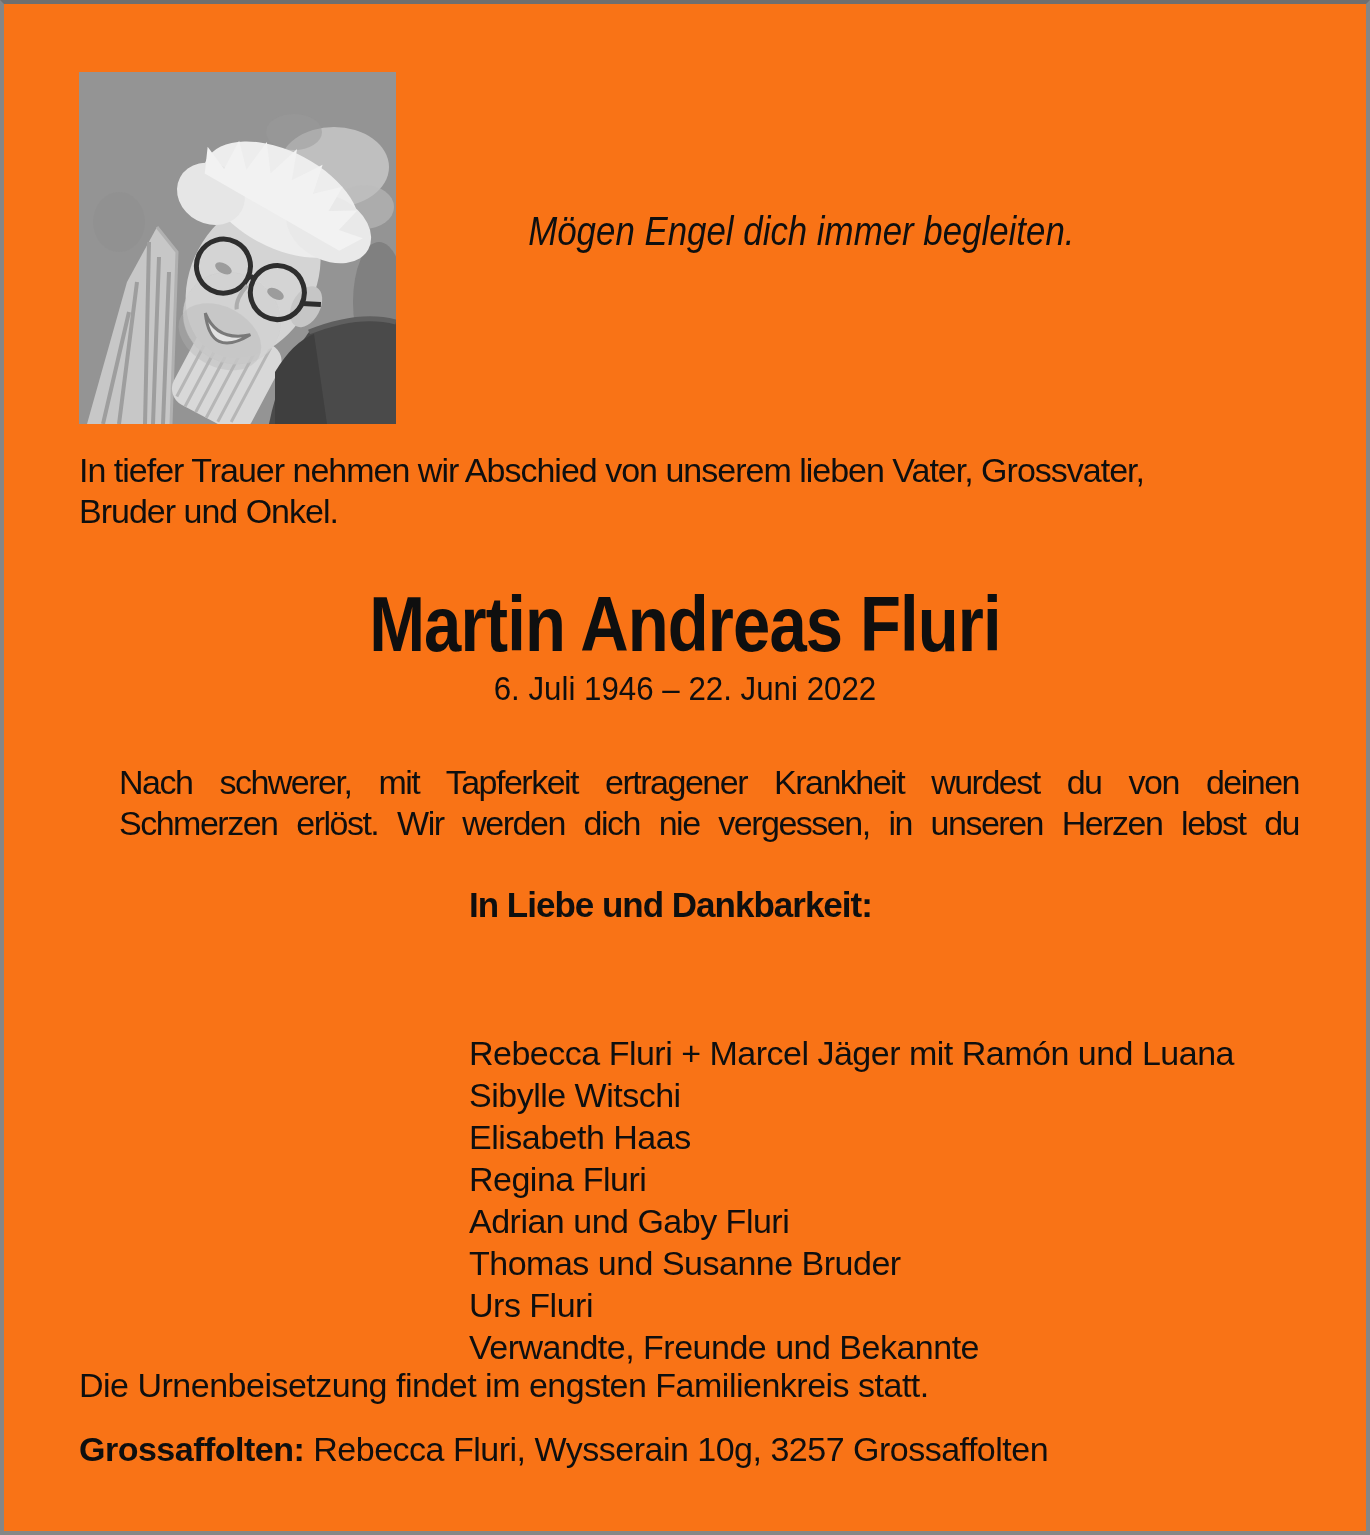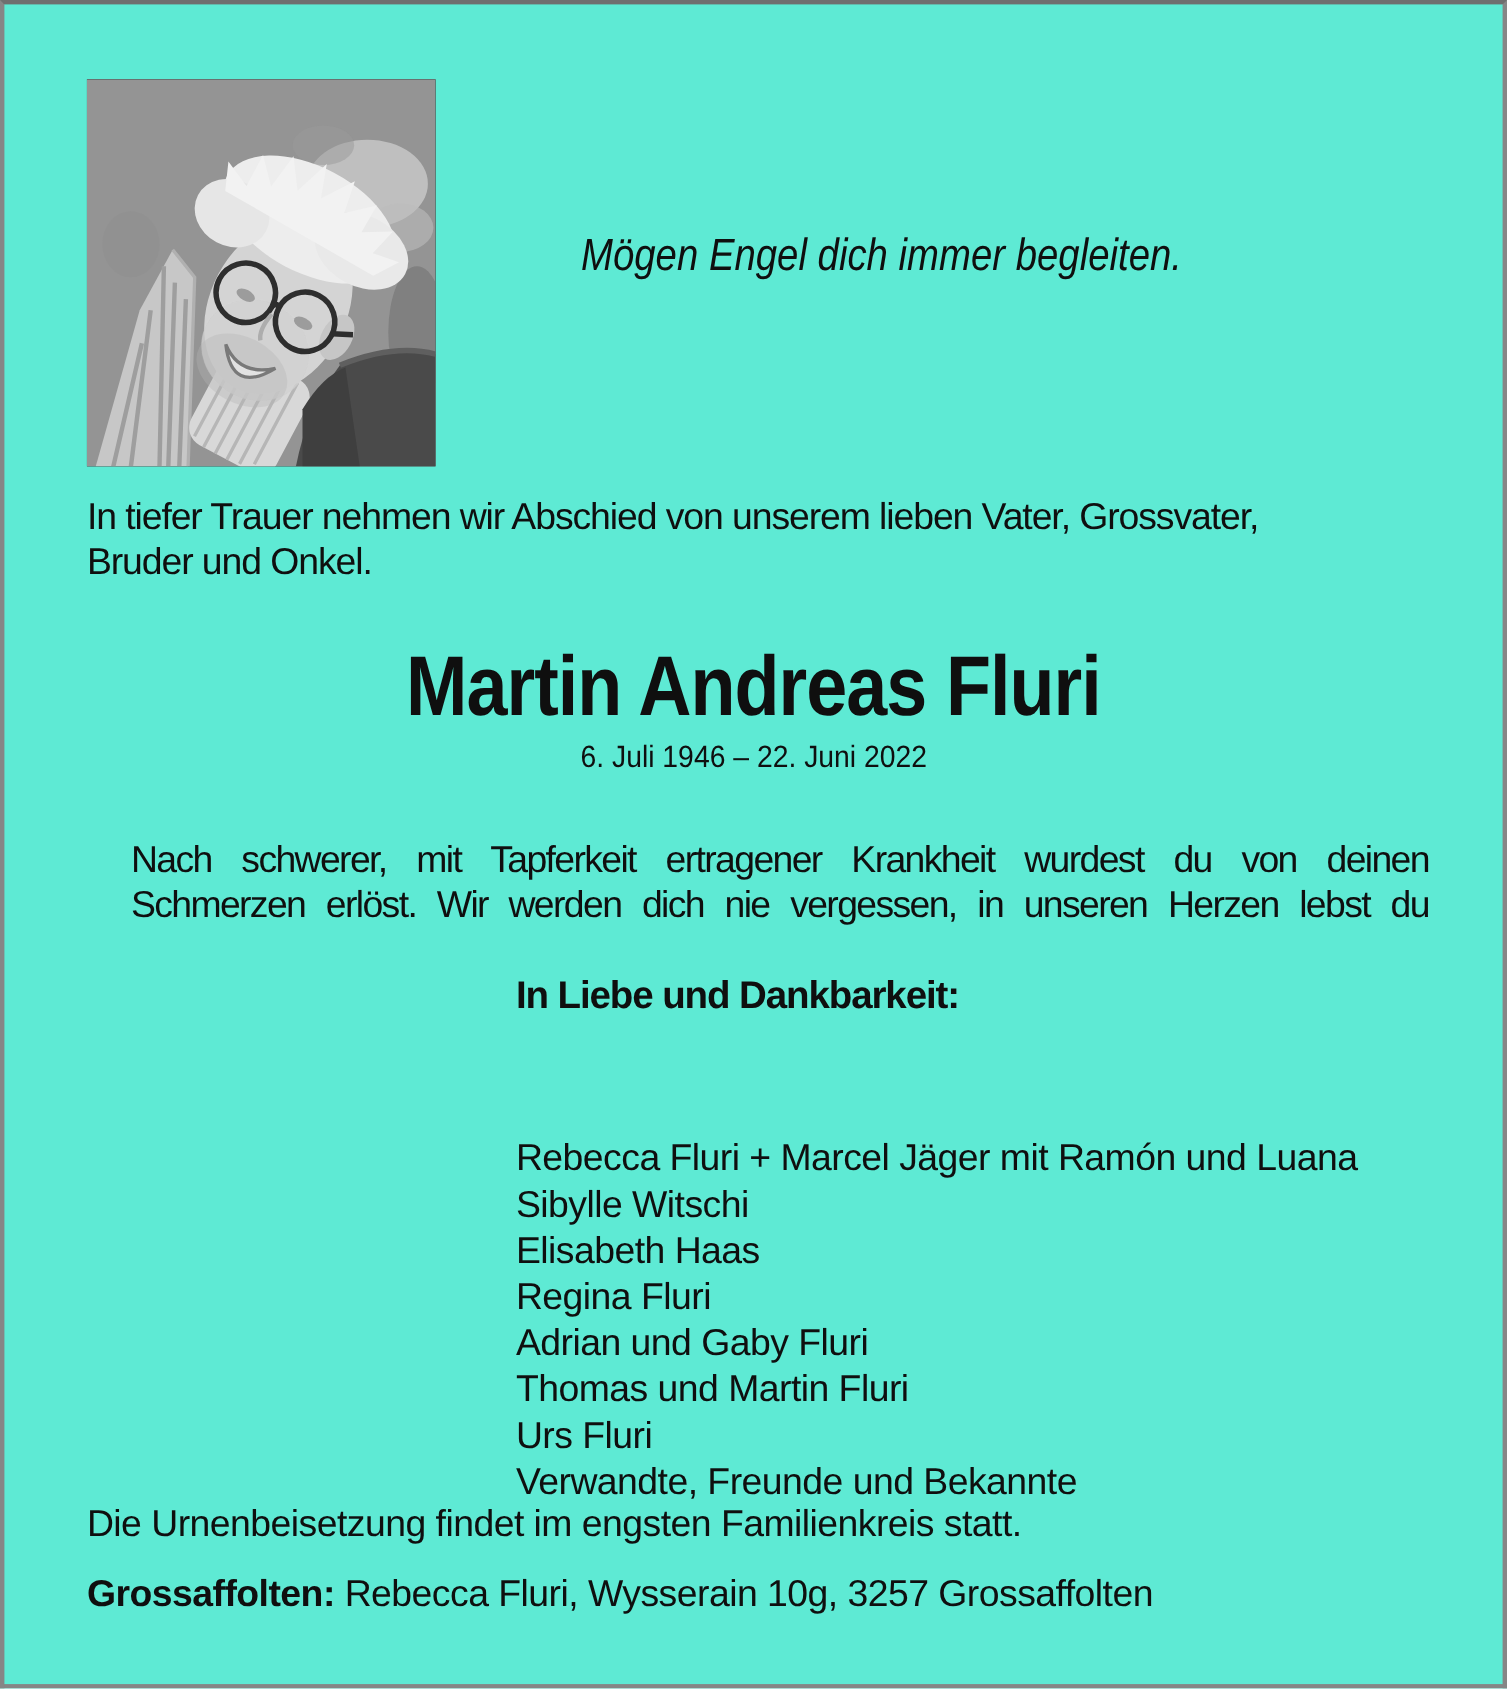--- a/index.html
+++ b/index.html
@@ -5,21 +5,21 @@
   html, body {
     margin: 0;
     padding: 0;
     background: #ffffff;
   }
   .sheet {
     position: relative;
     width: 1370px;
     height: 1535px;
     box-sizing: border-box;
-    background: #5eead4;
+    background: #f97316;
     border: 4px solid #868686;
     border-top-color: #6f6f6f;
     overflow: hidden;
     font-family: "Liberation Sans", "DejaVu Sans", sans-serif;
     color: #0f0f0f;
   }
   .photo {
     position: absolute;
     left: 75px;
     top: 68px;
@@ -73,21 +73,21 @@
     transform: scaleX(0.87);
     letter-spacing: -1px;
   }
 
   .dates-line {
     position: absolute;
     left: 0;
     top: 663px;
     width: 100%;
     text-align: center;
-    font-size: 28px;
+    font-size: 34px;
     line-height: 42px;
     white-space: nowrap;
   }
   .dates-line .squeeze {
     display: inline-block;
     transform: scaleX(0.92);
   }
 
   .eulogy {
     position: absolute;
@@ -251,21 +251,21 @@
   </div>
 
   <div class="thanks-heading">In Liebe und Dankbarkeit:</div>
 
   <div class="mourners">
     <div class="line">Rebecca Fluri + Marcel Jäger mit Ramón und Luana</div>
     <div class="line">Sibylle Witschi</div>
     <div class="line">Elisabeth Haas</div>
     <div class="line">Regina Fluri</div>
     <div class="line">Adrian und Gaby Fluri</div>
-    <div class="line">Thomas und Martin Fluri</div>
+    <div class="line">Thomas und Susanne Bruder</div>
     <div class="line">Urs Fluri</div>
     <div class="line">Verwandte, Freunde und Bekannte</div>
   </div>
 
   <div class="burial-note">Die Urnenbeisetzung findet im engsten Familienkreis statt.</div>
 
   <div class="address-line">
     <span class="label">Grossaffolten:</span><span> Rebecca Fluri, Wysserain 10g, 3257 Grossaffolten</span>
   </div>
 

